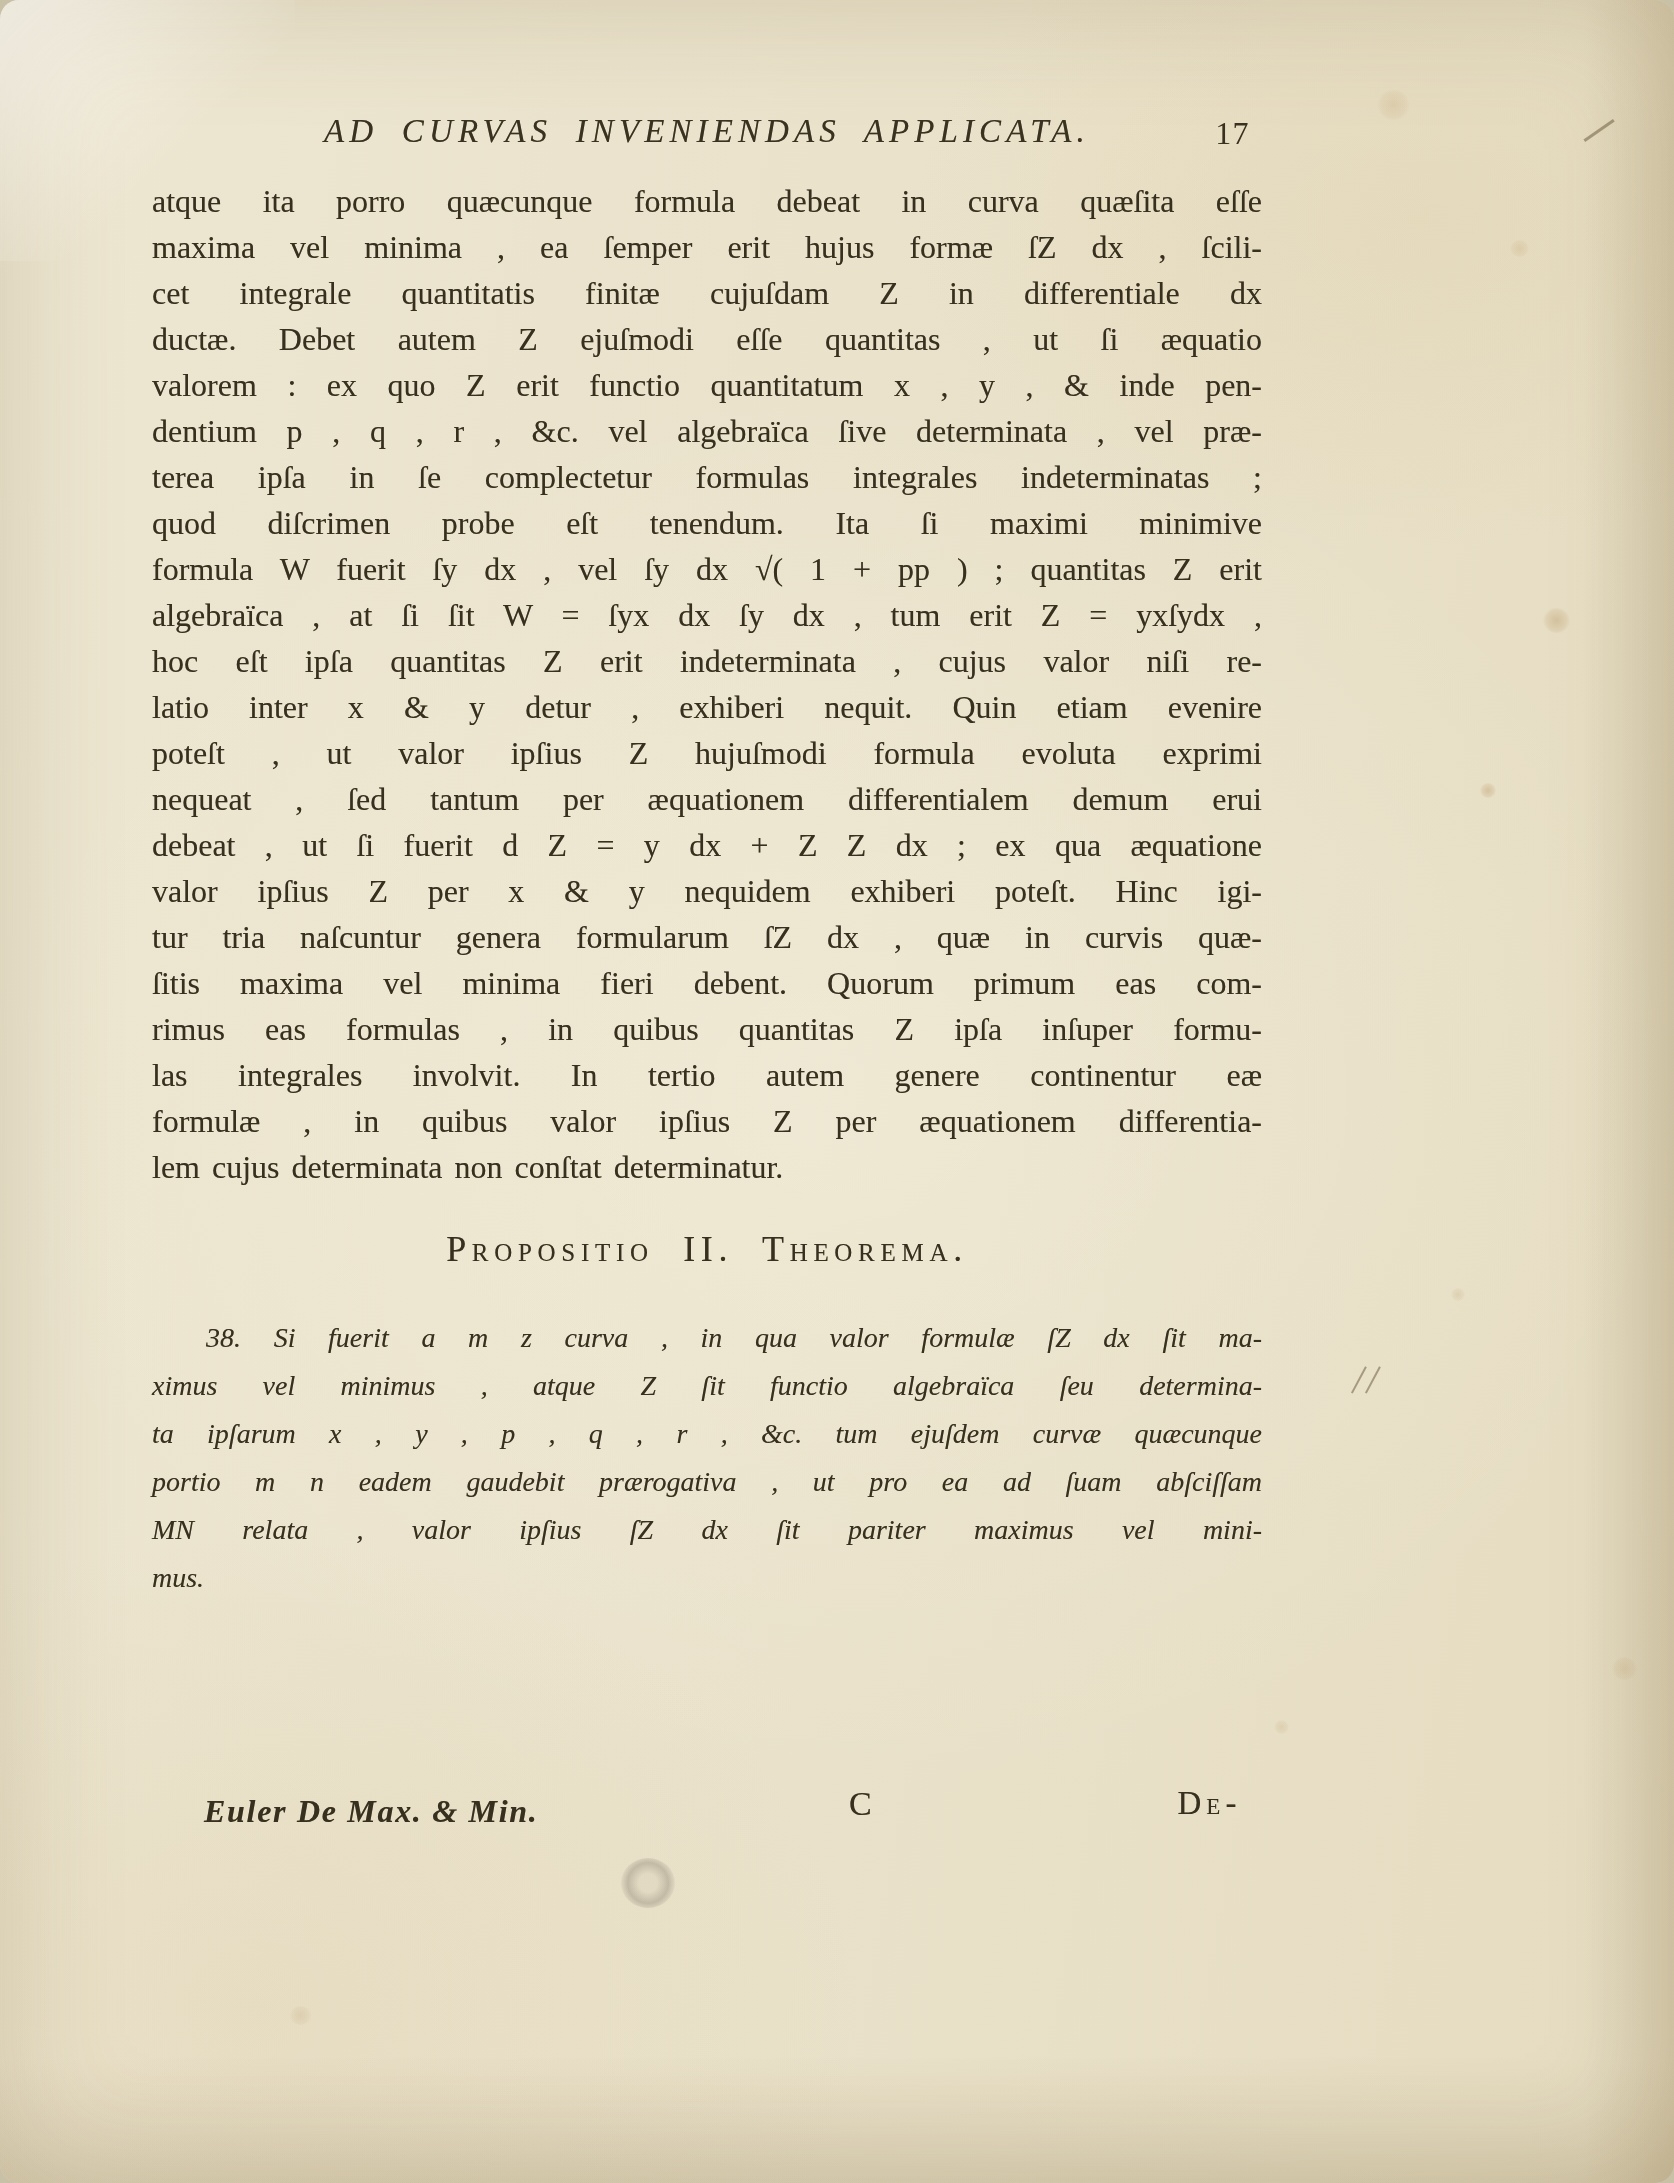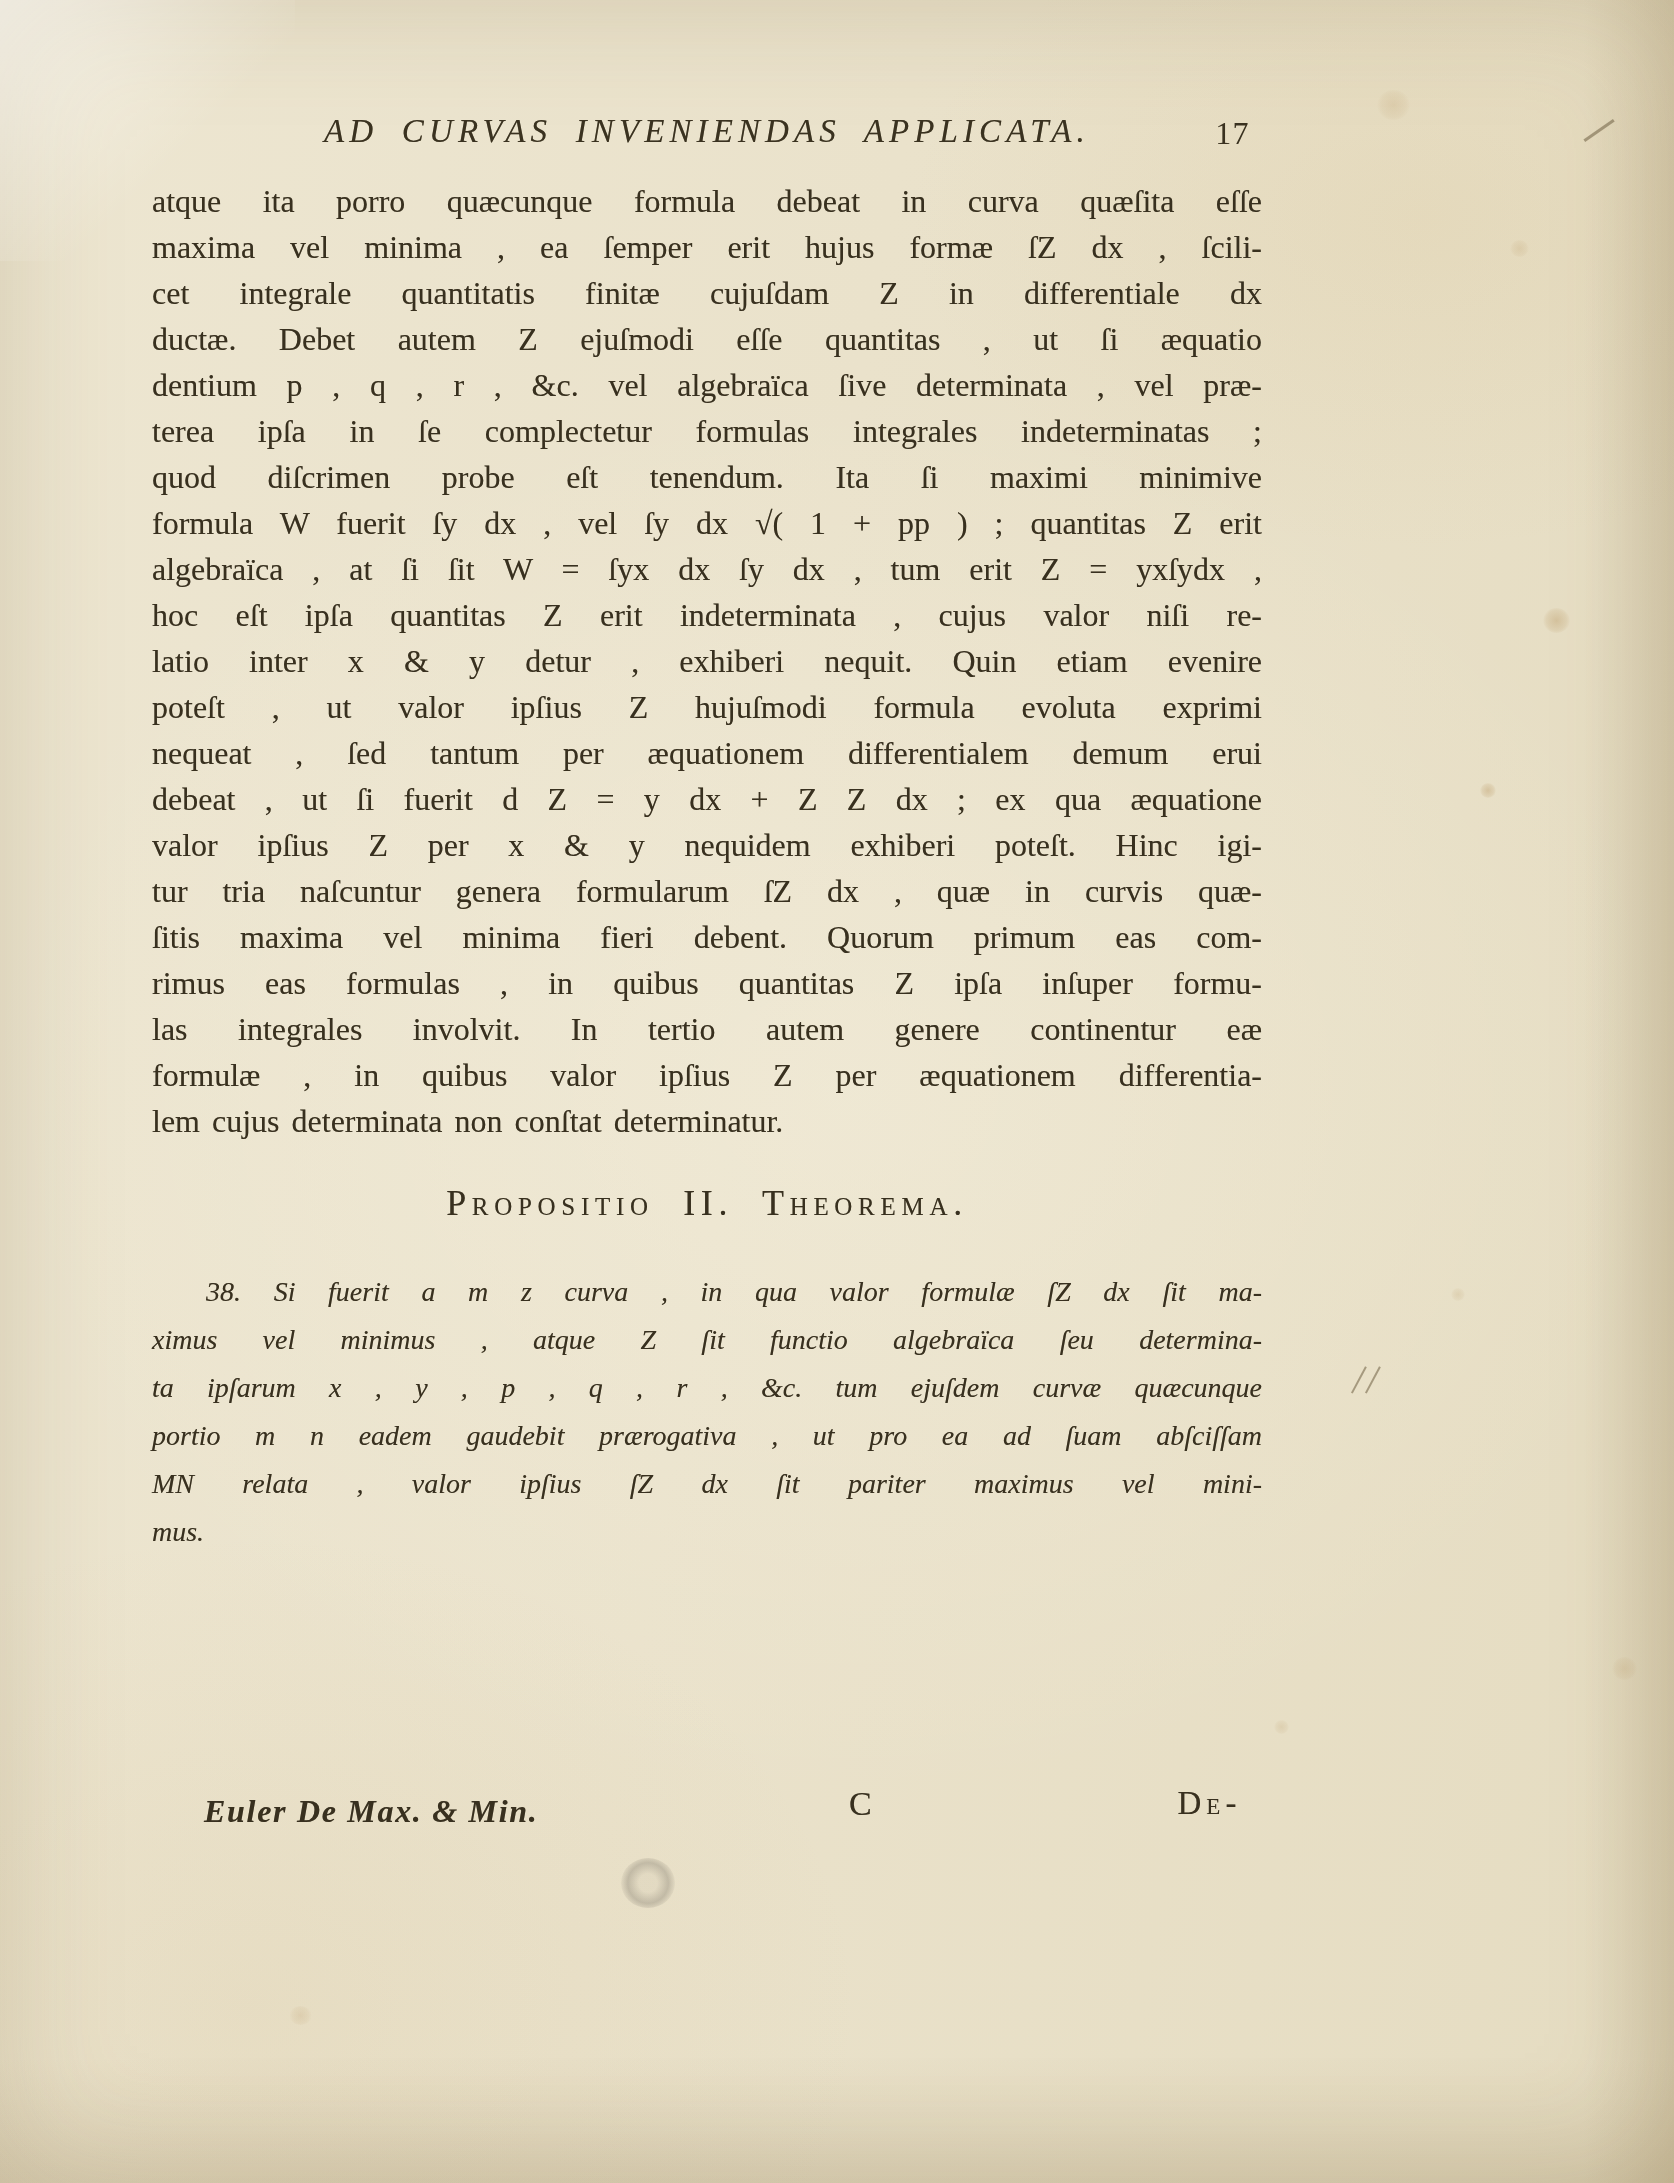--- a/index.html
+++ b/index.html
@@ -8,20 +8,21 @@
     width:1674px;height:2183px;
     overflow:hidden;
     font-family:"Liberation Serif","DejaVu Serif",serif;
     color:#38301f;
     background:
       radial-gradient(794px 510px at 85% 10%, rgba(205,175,115,0.12), transparent 65%),
       radial-gradient(1020px 794px at 15% 92%, rgba(190,160,100,0.10), transparent 60%),
       radial-gradient(1247px 1020px at 50% 50%, rgba(255,252,240,0.25), transparent 70%),
       linear-gradient(100deg,#ede6d1 0%, #eae2cb 45%, #e5dcc1 100%);
     box-shadow: inset 0 0 125px rgba(120,95,50,0.22);
+    border-radius: 19px;
   }
   .corner-light{
     position:absolute;left:0;top:0;width:295px;height:261px;
     background:linear-gradient(135deg, rgba(255,255,255,0.55), rgba(255,255,255,0.0) 60%);
     pointer-events:none;
   }
   .edge-shade{
     position:absolute;right:0;top:0;width:91px;height:100%;
     background:linear-gradient(to left, rgba(130,105,60,0.14), transparent);
     pointer-events:none;
@@ -124,20 +125,21 @@
   <div class="running-head">
     <span class="running-title">AD CURVAS INVENIENDAS APPLICATA.</span>
     <span class="page-number">17</span>
   </div>
 
   <div class="textblock">
     <div class="line">atque ita porro quæcunque formula debeat in curva quæſita eſſe</div>
     <div class="line">maxima vel minima , ea ſemper erit hujus formæ ſZ dx , ſcili-</div>
     <div class="line">cet integrale quantitatis finitæ cujuſdam Z in differentiale dx</div>
     <div class="line">ductæ.   Debet autem Z ejuſmodi eſſe quantitas , ut ſi æquatio</div>
+    <div class="line">valorem :  ex quo Z erit functio quantitatum x , y , &amp; inde pen-</div>
     <div class="line">dentium p , q , r , &amp;c. vel algebraïca ſive determinata ,  vel præ-</div>
     <div class="line">terea ipſa in ſe complectetur formulas integrales indeterminatas ;</div>
     <div class="line">quod diſcrimen probe eſt tenendum.   Ita ſi maximi minimive</div>
     <div class="line">formula W fuerit ſy dx , vel ſy dx √( 1 + pp ) ;  quantitas Z erit</div>
     <div class="line">algebraïca , at ſi ſit W = ſyx dx ſy dx ,  tum erit Z = yxſydx ,</div>
     <div class="line">hoc eſt ipſa quantitas Z erit indeterminata ,  cujus valor niſi re-</div>
     <div class="line">latio inter x &amp; y detur ,  exhiberi nequit.   Quin etiam evenire</div>
     <div class="line">poteſt , ut valor ipſius Z hujuſmodi formula evoluta exprimi</div>
     <div class="line">nequeat , ſed tantum per æquationem differentialem demum erui</div>
     <div class="line">debeat , ut ſi fuerit d Z = y dx + Z Z dx ;  ex qua æquatione</div>

